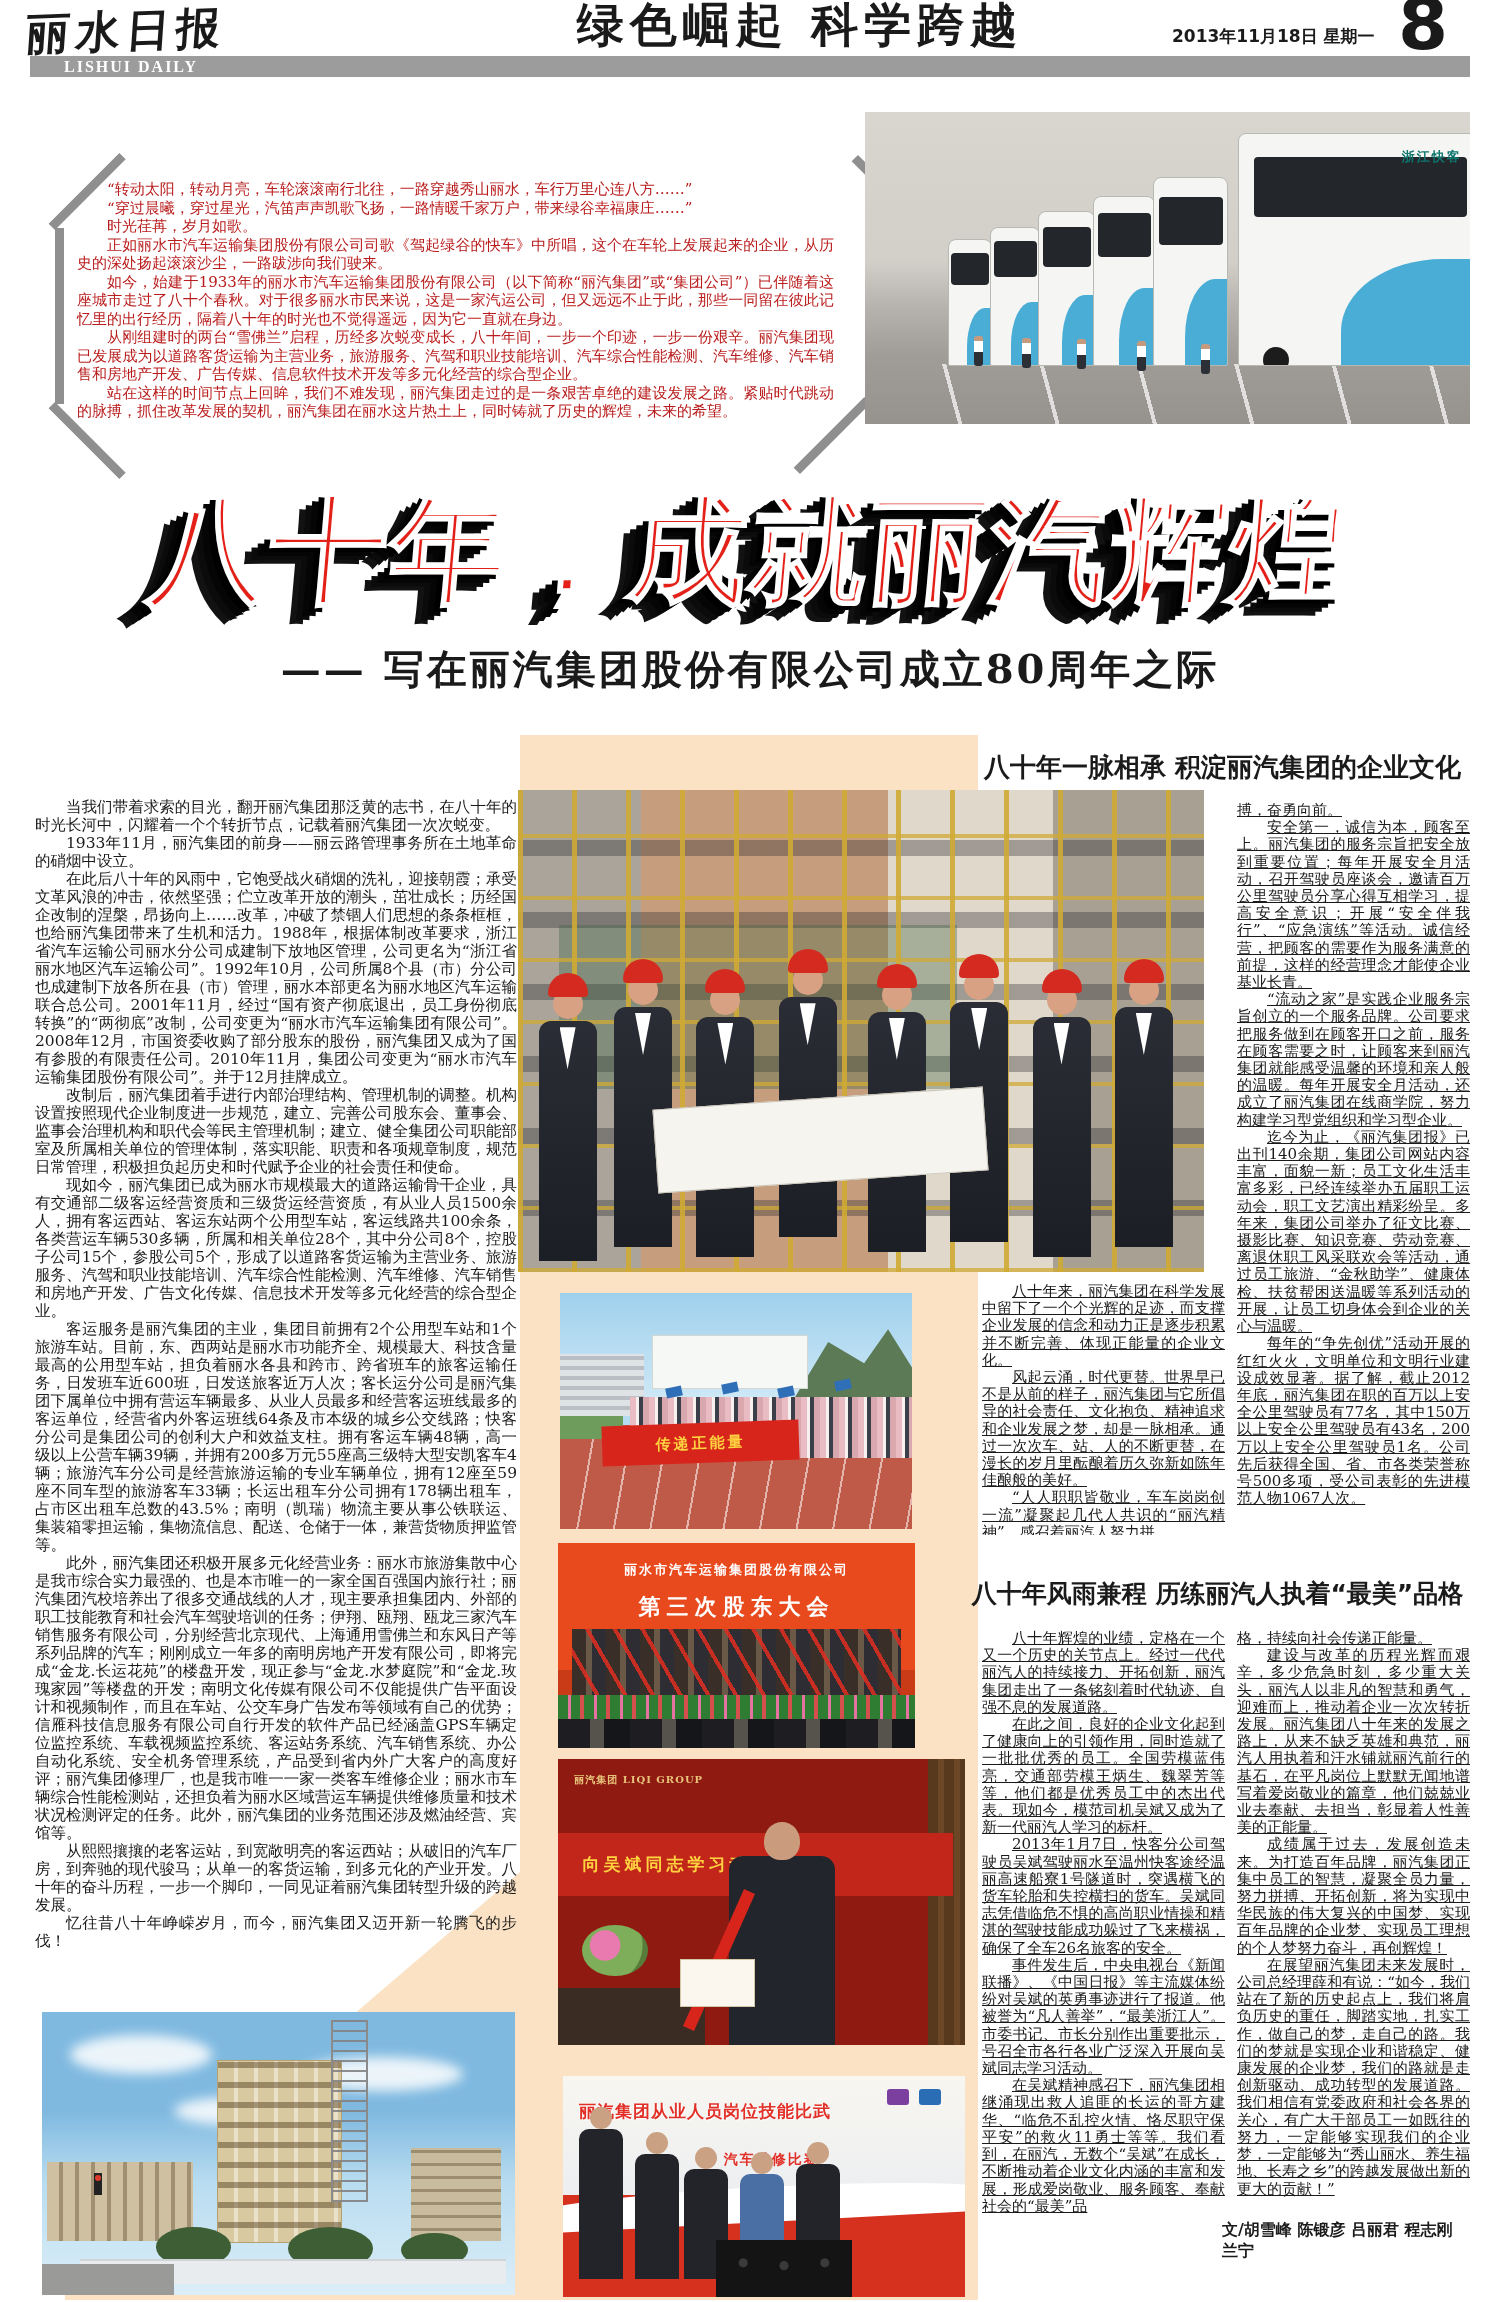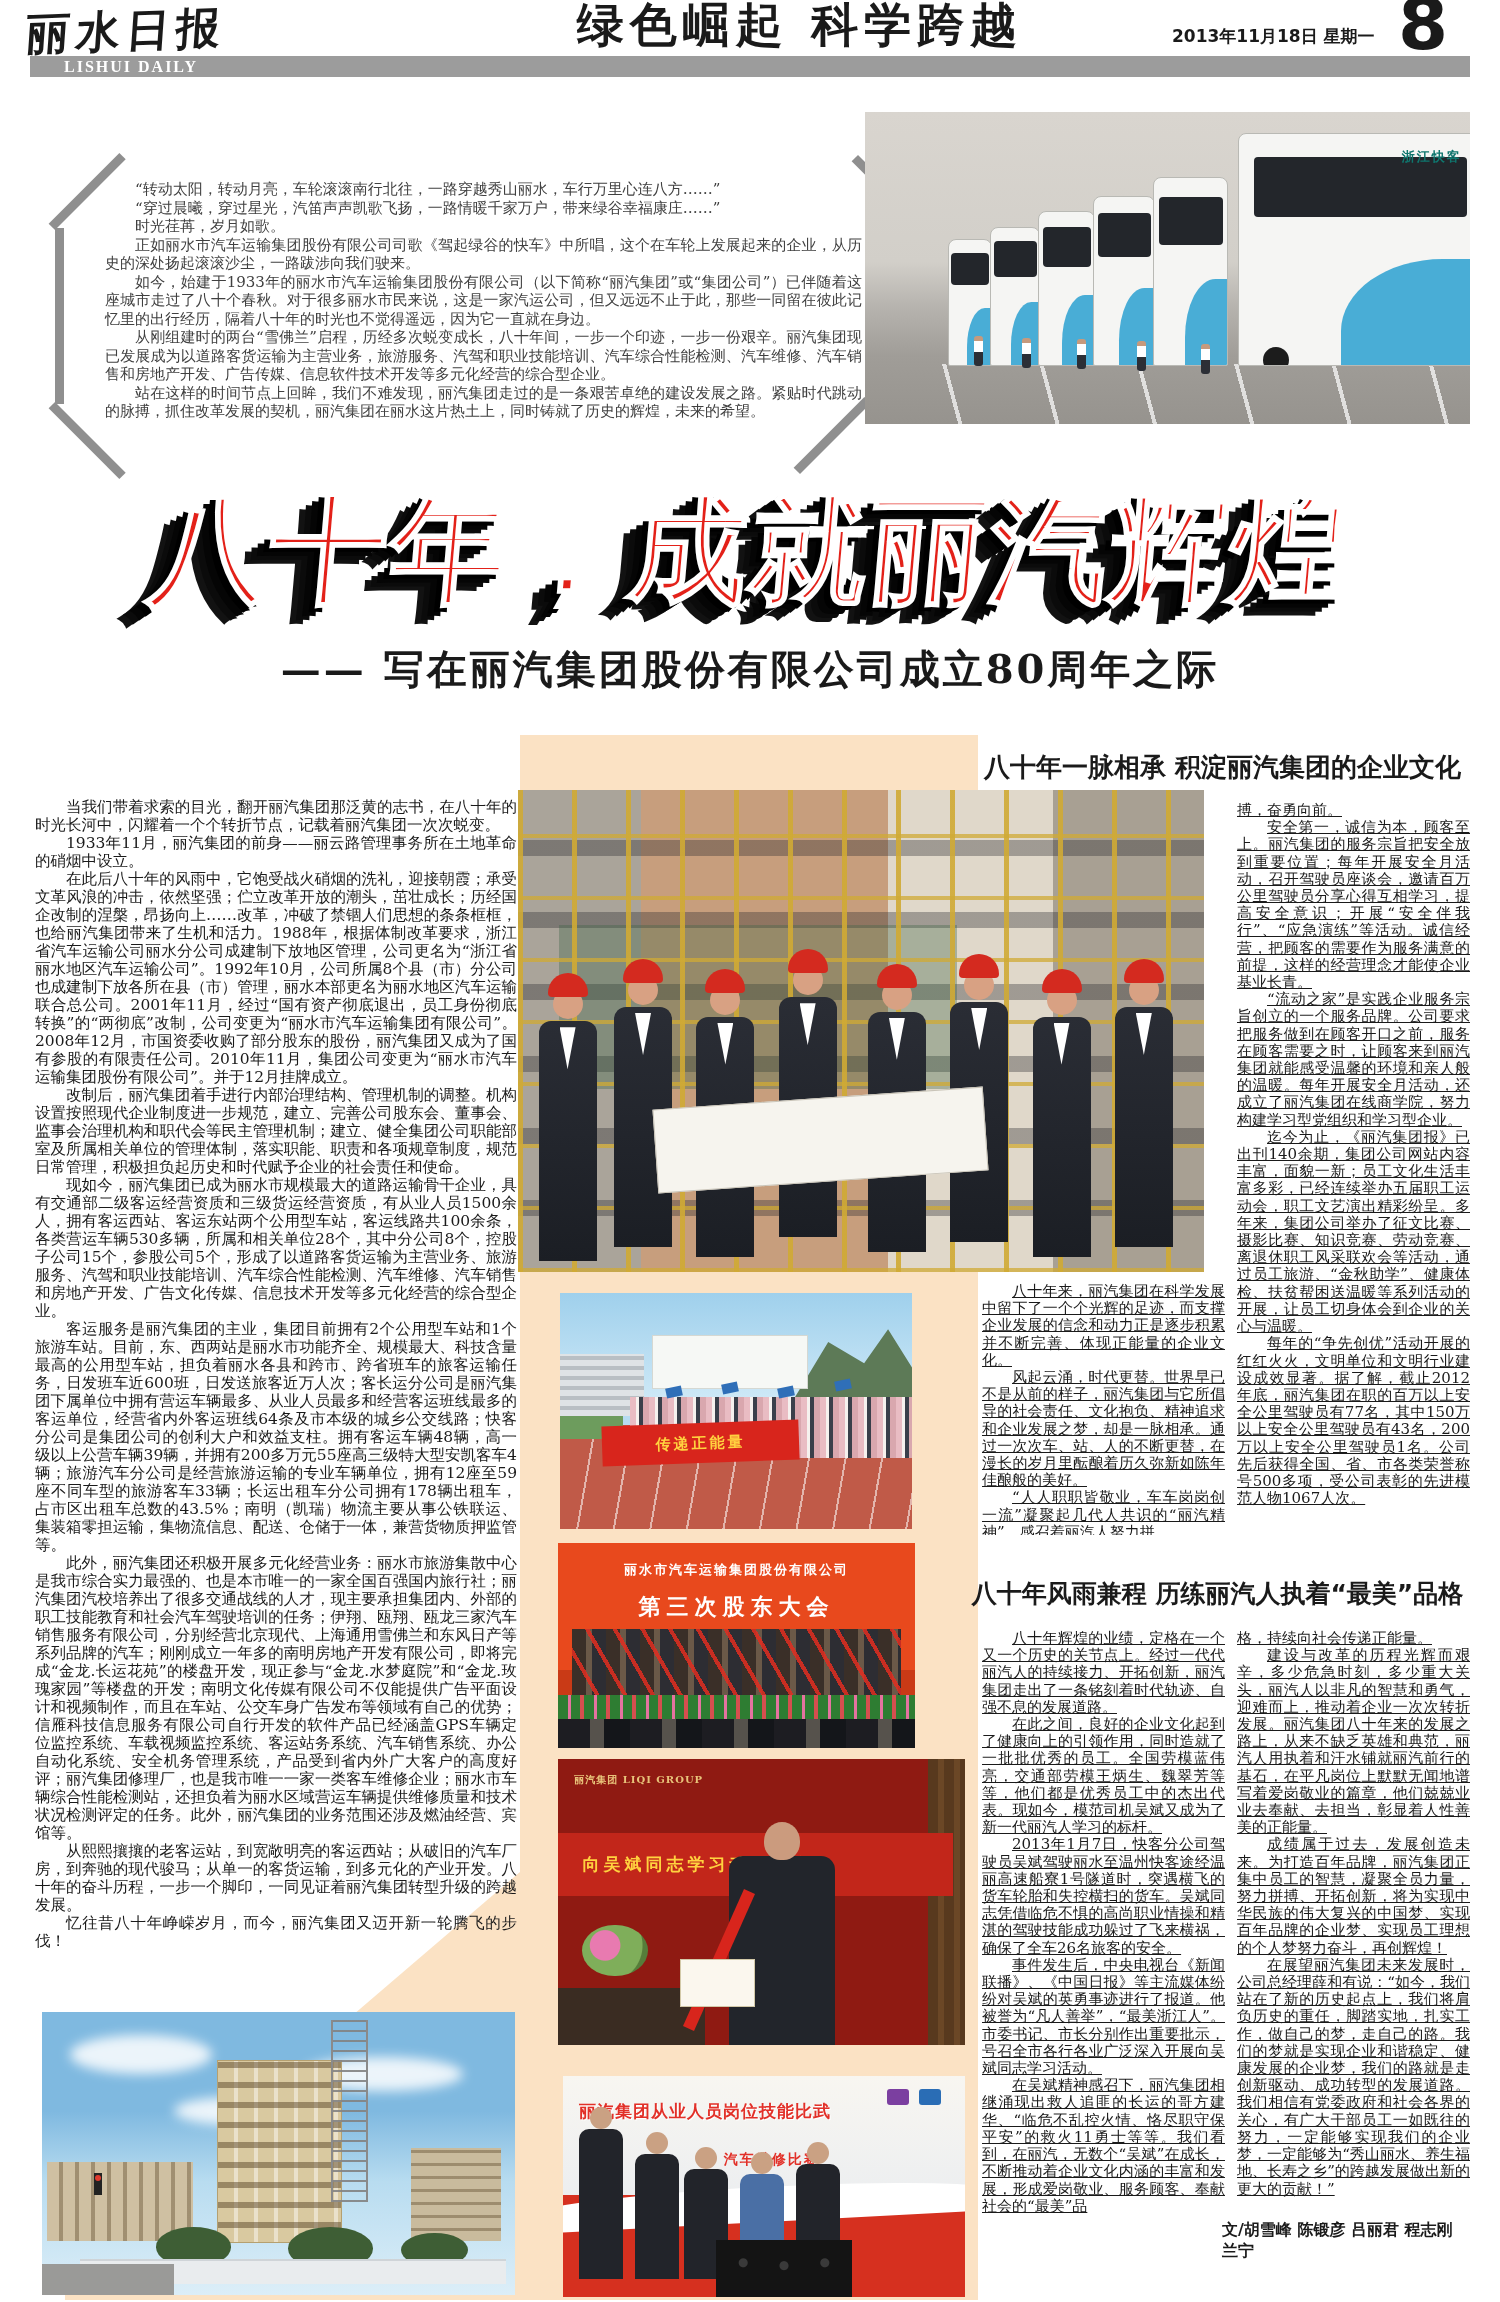--- a/index.html
+++ b/index.html
@@ -13,21 +13,21 @@
              transform:rotate(-2deg) skewX(-6deg);font-family:"DejaVu Serif",serif;}
   .mast-bar{left:30px;top:56px;width:1440px;height:21px;background:#9c9c9c;}
   .mast-en{color:#fff;font-size:16px;font-weight:bold;letter-spacing:2px;line-height:21px;
            padding-left:34px;font-family:"Liberation Serif",serif;}
   .mast-slogan{left:470px;top:-6px;width:660px;text-align:center;font-size:47px;font-weight:900;
                letter-spacing:6px;font-family:"DejaVu Sans",sans-serif;}
   .mast-date{left:1172px;top:25px;font-size:17px;font-weight:bold;font-family:"DejaVu Sans",sans-serif;}
   .mast-page{left:1398px;top:-18px;font-size:72px;font-weight:900;font-family:"DejaVu Sans",sans-serif;}
 
   
-  .lead{left:105px;top:180px;width:757px;font-size:15px;line-height:18.5px;text-align:justify;color:#404040;}
+  .lead{left:77px;top:180px;width:757px;font-size:15px;line-height:18.5px;text-align:justify;color:#b91c1c;}
   .bk{background:#8f8f8f;}
   .bk-tl{left:55px;top:221px;width:100px;height:9px;transform:rotate(-45deg);transform-origin:left bottom;}
   .bk-vl{left:55px;top:228px;width:9px;height:176px;}
   .bk-bl{left:55px;top:402px;width:100px;height:9px;transform:rotate(45deg);transform-origin:left top;}
   .bk-tr{left:858px;top:155px;width:120px;height:9px;transform:rotate(45deg);transform-origin:left top;}
   .bk-br{left:800px;top:465px;width:100px;height:9px;transform:rotate(-45deg);transform-origin:left bottom;}
 
   
   .ph-bus{left:865px;top:112px;width:605px;height:312px;overflow:hidden;
           background:linear-gradient(180deg,#d9d5cf 0%,#d2cfc9 48%,#b7b4af 62%,#a09d98 78%,#96938e 100%);}

